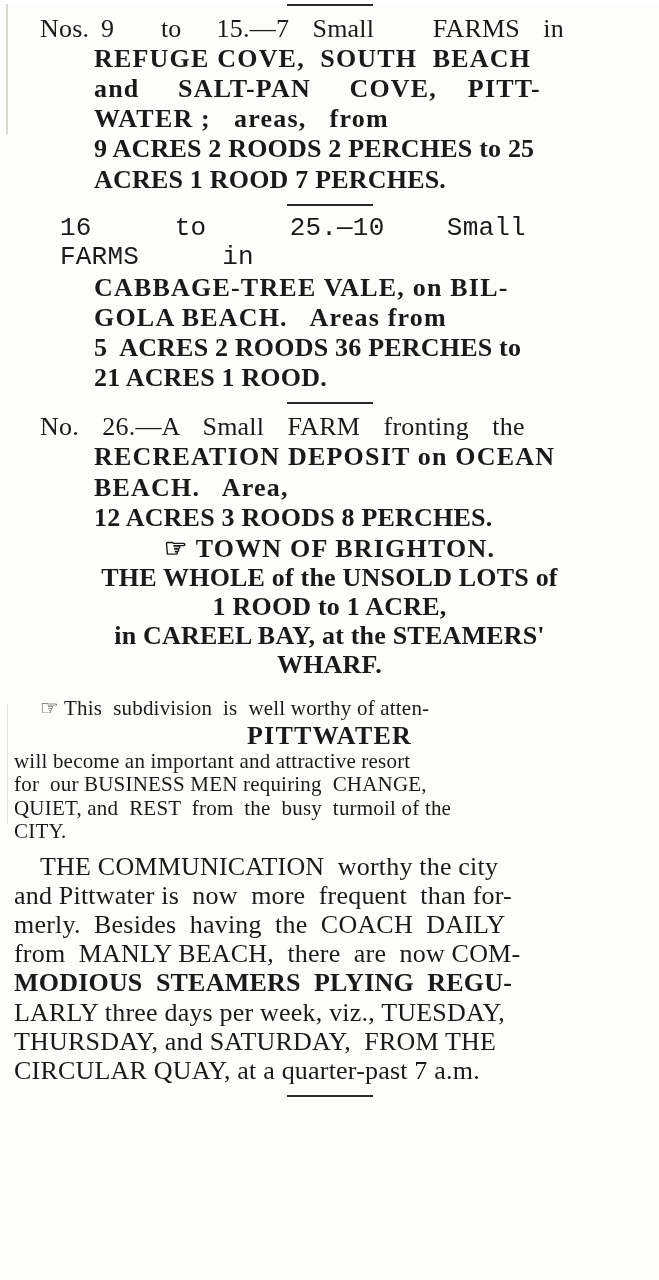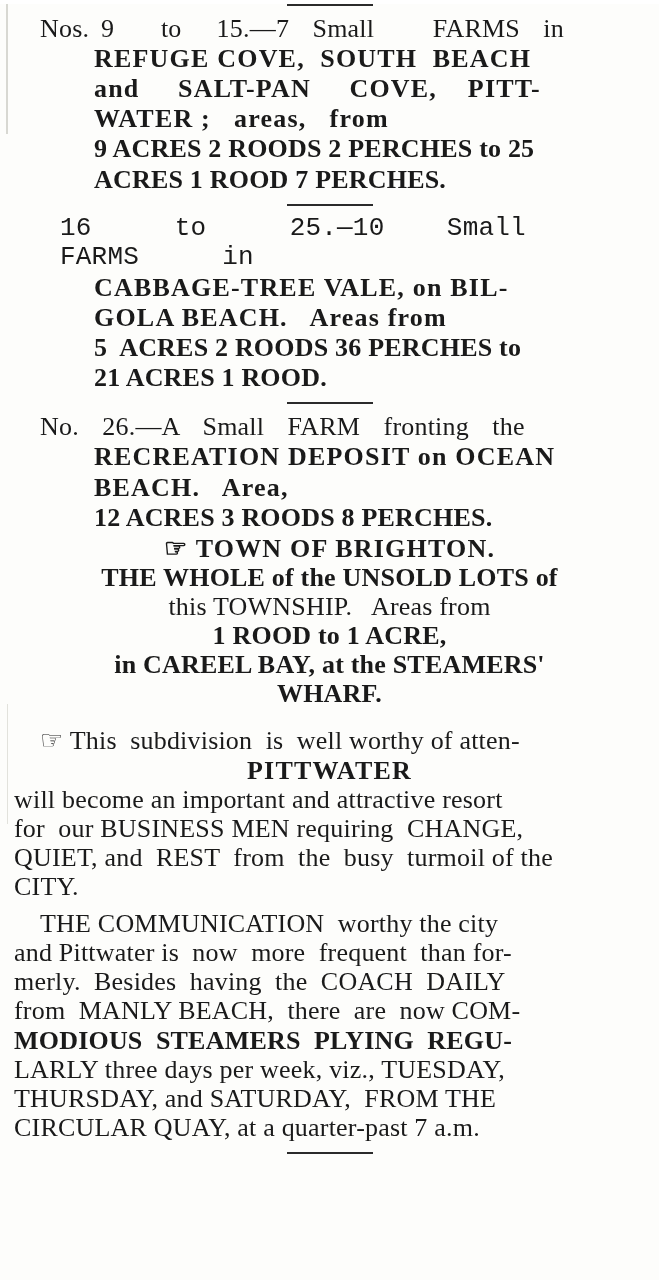--- a/index.html
+++ b/index.html
@@ -51,21 +51,21 @@
 
   .block { margin-bottom: 2px; }
 
   .line {
     line-height: 1.12;
     white-space: pre-wrap;
     letter-spacing: 0.2px;
   }
 
   .l-center { text-align: center; }
-  .fs21 { font-size: 26px; }
+  .fs21 { font-size: 21px; }
   .fs22 { font-size: 26px; }
 
   .b { font-weight: bold; }
   .indent2 { padding-left: 80px; }
   .indent3 { padding-left: 46px; font-family: Liberation Mono, monospace; }
   .indent4 { padding-left: 26px; }
 
   .wide { letter-spacing: 1.2px; }
 
   .lot-lines .line { margin-bottom: 1px; }
@@ -111,21 +111,20 @@
   <div class="block lot-lines">
     <div class="line fs22 indent4 spaced-words">No.  26.—A  Small  FARM  fronting  the</div>
     <div class="line fs22 b indent2 wide">RECREATION DEPOSIT on OCEAN</div>
     <div class="line fs22 b indent2 wide">BEACH.   Area,</div>
     <div class="line fs22 b indent2">12 ACRES 3 ROODS 8 PERCHES.</div>
   </div>
 
   <div class="block">
     <div class="line fs22 b l-center wide">☞ TOWN OF BRIGHTON.</div>
     <div class="line fs22 b l-center">THE WHOLE of the UNSOLD LOTS of</div>
-    <div class="line fs22 l-center">this TOWNSHIP.   Areas from</div>
     <div class="line fs22 b l-center">1 ROOD to 1 ACRE,</div>
     <div class="line fs22 b l-center">in CAREEL BAY, at the STEAMERS'</div>
     <div class="line fs22 b l-center">WHARF.</div>
   </div>
 
   <div class="block para" style="margin-top:18px;">
     <div class="line fs21 indent4">☞ This  subdivision  is  well worthy of atten-</div>
     <div class="line fs22 b l-center wide">PITTWATER</div>
     <div class="line fs21">will become an important and attractive resort</div>
     <div class="line fs21">for  our BUSINESS MEN requiring  CHANGE,</div>

